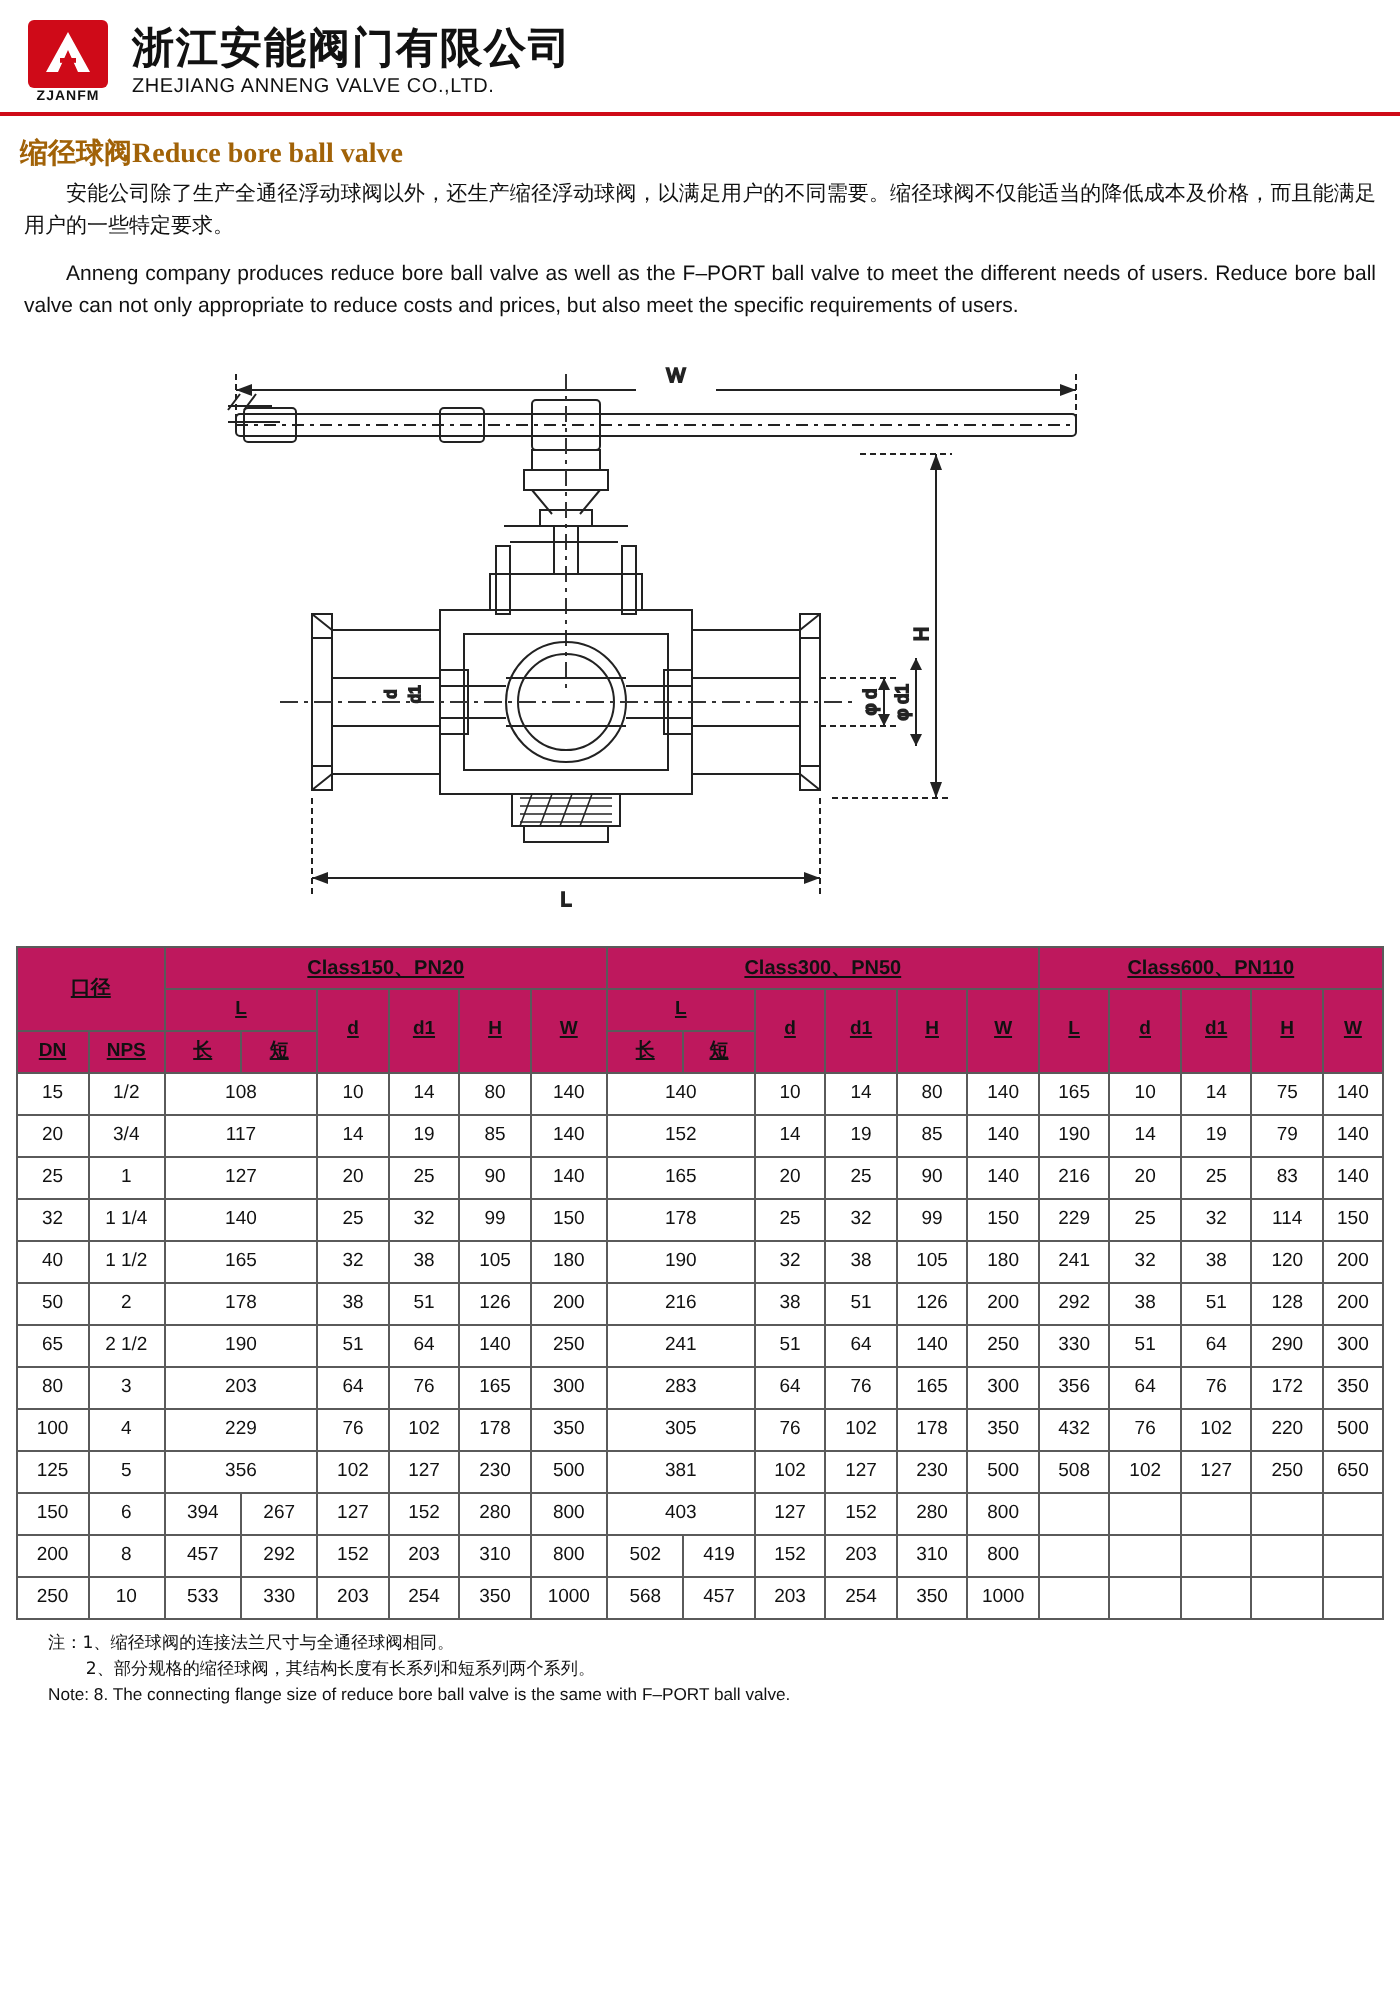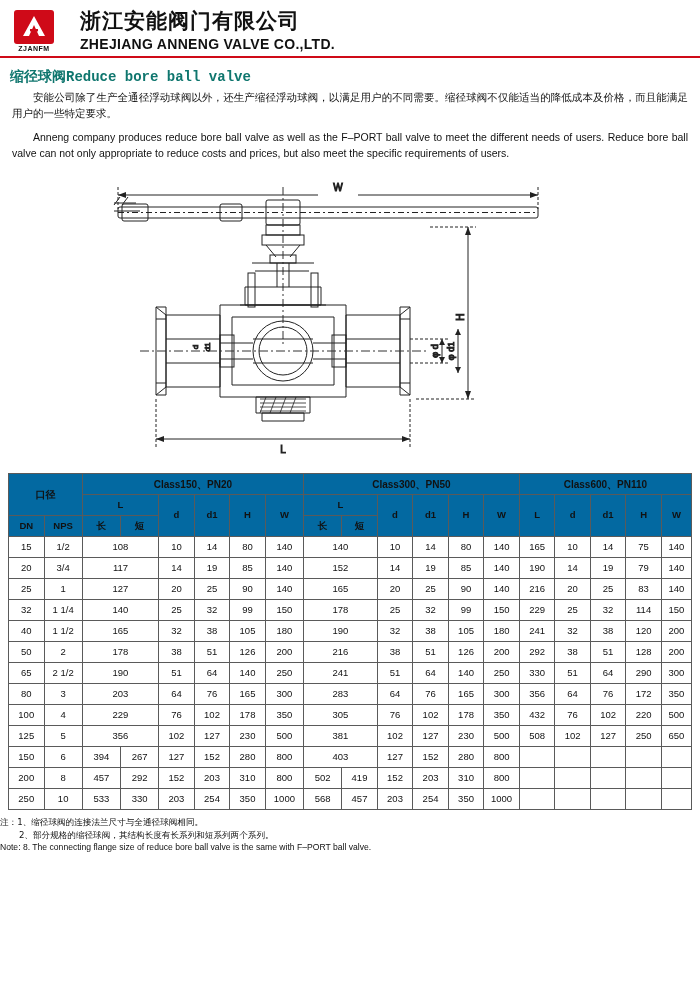--- a/index.html
+++ b/index.html
@@ -37,34 +37,34 @@
   }
   .logo-mark svg { display:block; }
   .logo-text {
     font-size:7px;
     letter-spacing:0.5px;
     color:#111;
     margin-top:1px;
     font-weight:bold;
   }
   .company {
-    margin-left:20px;
+    margin-left:6px;
     flex:0 0 auto;
   }
   .company .cn {
     font-size:21px;
     font-weight:bold;
     color:#111;
     letter-spacing:1px;
     line-height:1.1;
     font-family:"DejaVu Sans", sans-serif;
   }
   .company .en {
-    font-size:14px;
-    font-weight:bold;
+    font-size:10px;
+    font-weight:normal;
     color:#111;
     letter-spacing:0.3px;
     margin-top:2px;
   }
   .header-right {
     margin-left:auto;
     text-align:right;
     font-size:13.5px;
     font-weight:bold;
     color:#cf0a18;
@@ -77,22 +77,22 @@
     left:0; right:0; bottom:0;
     height:2px;
     background:#cf0a18;
   }
 
   
   .section-title {
     margin:10px 0 4px 10px;
     font-size:14px;
     font-weight:bold;
-    color:#0f766e;
-    font-family:Liberation Mono, monospace;
+    color:#a16207;
+    font-family:Liberation Serif, serif;
   }
   .para {
     margin:0 12px 6px 12px;
     font-size:10.5px;
     line-height:1.55;
     text-align:justify;
     color:#111;
   }
   .para.cn { text-indent:2em; font-family:Liberation Serif, serif; font-size:10.5px;}
   .para.en { text-indent:2em; }
@@ -115,30 +115,31 @@
   }
   table.spec th, table.spec td {
     border:1px solid #5a5a5a;
     text-align:center;
     padding:2px 0;
     height:21px;
     line-height:1.1;
     color:#111;
   }
   table.spec thead th {
-    background:#0369a1;
+    background:#be185d;
     font-weight:bold;
+    text-decoration:underline;
   }
   table.spec tbody td { background:#ffffff; }
   .grp-head { font-size:10px; }
   .sub-head { font-size:9.5px; }
 
   
   .notes {
-    margin:6px 12px 0 0;
+    margin:6px 12px 0 24px;
     font-size:8.6px;
     line-height:1.45;
     color:#111;
   }
   .notes .cnline { font-family:"DejaVu Sans", sans-serif; }
 </style>
 </head>
 <body>
 
 <div class="header">

